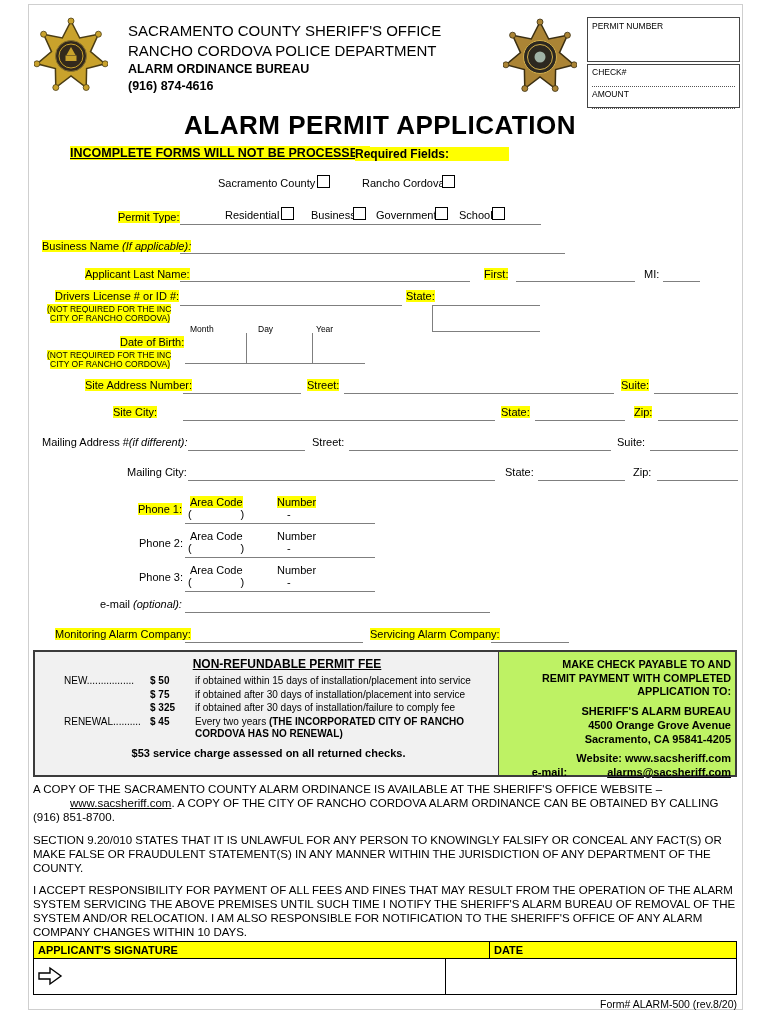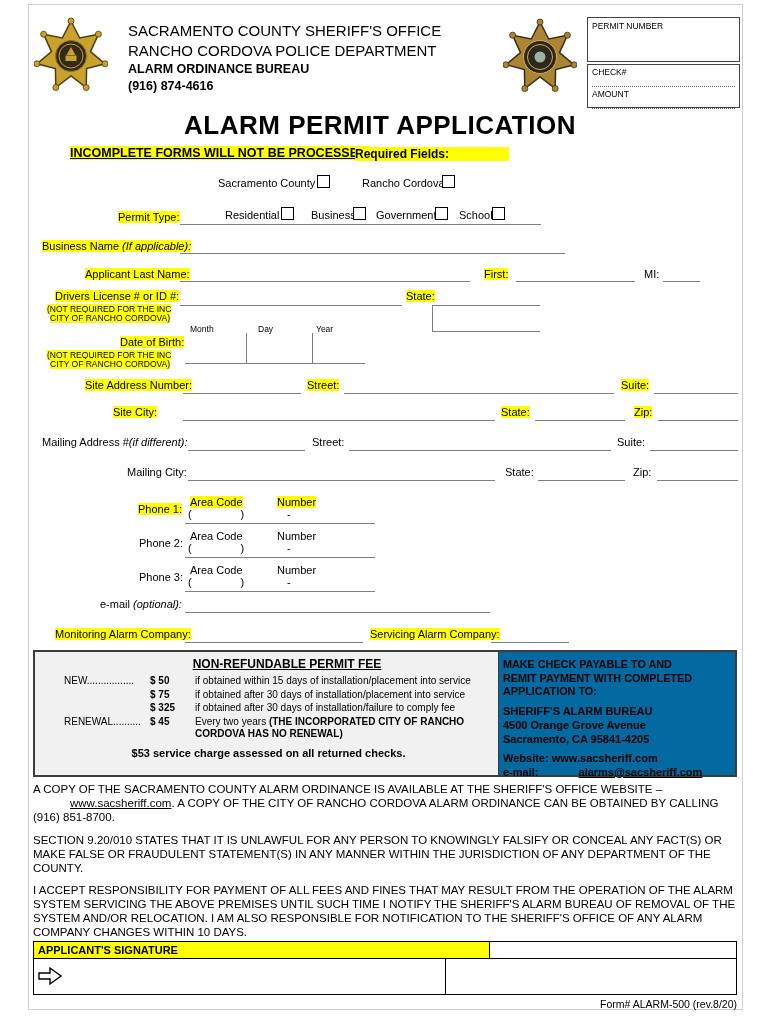--- a/index.html
+++ b/index.html
@@ -26,21 +26,21 @@
               font-size:26px; font-weight:bold; letter-spacing:.5px; }
   .smallcap { font-size:8.5px; }
   .hdrbox { position:absolute; border:1px solid #444; background:#fff; }
   .dotline { border-bottom:1px dotted #555; margin:1px 4px 2px 4px; height:9px; }
   .mask { position:absolute; font-size:11px; white-space:pre; }
   
   .feebox { position:absolute; left:33px; top:650px; width:704px; height:127px;
             border:2px solid #3c3c3c; display:flex; }
   .fee-left { width:464px; border-right:1.5px solid #3c3c3c; background:#f1f1f1;
               padding:5px 4px 0 8px; }
-  .fee-right { flex:1; background:#0369a1; padding:6px 4px 0 4px; text-align:left; }
+  .fee-right { flex:1; background:#bef264; padding:6px 4px 0 4px; text-align:right; }
   .fee-title { text-align:center; font-size:12px; margin-bottom:4px; }
   .fee-row { display:flex; font-size:10px; line-height:12.5px; margin-bottom:1px; }
   .fee-prefix { display:inline-block; width:107px; padding-left:21px; font-weight:normal; white-space:pre; }
   .fee-amount { display:inline-block; width:45px; font-weight:bold; }
   .fee-desc { flex:1; }
   .fee-note { text-align:center; font-weight:bold; font-size:11px; margin-top:6px; }
   .pay-line { font-weight:bold; font-size:10.8px; line-height:13.5px; }
   .pay-addr { font-weight:bold; font-size:11px; line-height:14px; }
   
   .paras { position:absolute; left:33px; top:783px; width:705px; }
@@ -268,20 +268,21 @@
 
   <div class="paras">
     <p><span>A COPY OF THE SACRAMENTO COUNTY ALARM ORDINANCE IS AVAILABLE AT THE SHERIFF'S OFFICE WEBSITE – </span><span class="u">www.sacsheriff.com</span><span>.  A COPY OF THE CITY OF RANCHO CORDOVA ALARM ORDINANCE CAN BE OBTAINED BY CALLING (916) 851-8700.</span></p>
     <p>SECTION 9.20/010 STATES THAT IT IS UNLAWFUL FOR ANY PERSON TO KNOWINGLY FALSIFY OR CONCEAL ANY FACT(S) OR MAKE FALSE OR FRAUDULENT STATEMENT(S) IN ANY MANNER WITHIN THE JURISDICTION OF ANY DEPARTMENT OF THE COUNTY.</p>
     <p>I ACCEPT RESPONSIBILITY FOR PAYMENT OF ALL FEES AND FINES THAT MAY RESULT FROM THE OPERATION OF THE ALARM SYSTEM SERVICING THE ABOVE PREMISES UNTIL SUCH TIME I NOTIFY THE SHERIFF'S ALARM BUREAU OF REMOVAL OF THE SYSTEM AND/OR RELOCATION.  I AM ALSO RESPONSIBLE FOR NOTIFICATION TO THE SHERIFF'S OFFICE OF ANY ALARM COMPANY CHANGES WITHIN 10 DAYS.</p>
   </div>
 
   <div class="sig">
     <div class="sig-head">
       <div class="c1">APPLICANT'S SIGNATURE</div>
+      <div class="c2">DATE</div>
     </div>
     <div class="sig-body">
       <div class="c1">
         <svg style="position:absolute;left:3px;top:7px" width="26" height="20" viewBox="0 0 26 20">
           <polygon points="2,7 13,7 13,2 24,10 13,18 13,13 2,13" fill="#ffffff" stroke="#000000" stroke-width="1.4"></polygon>
         </svg>
       </div>
       <div class="c2"></div>
     </div>
   </div>

